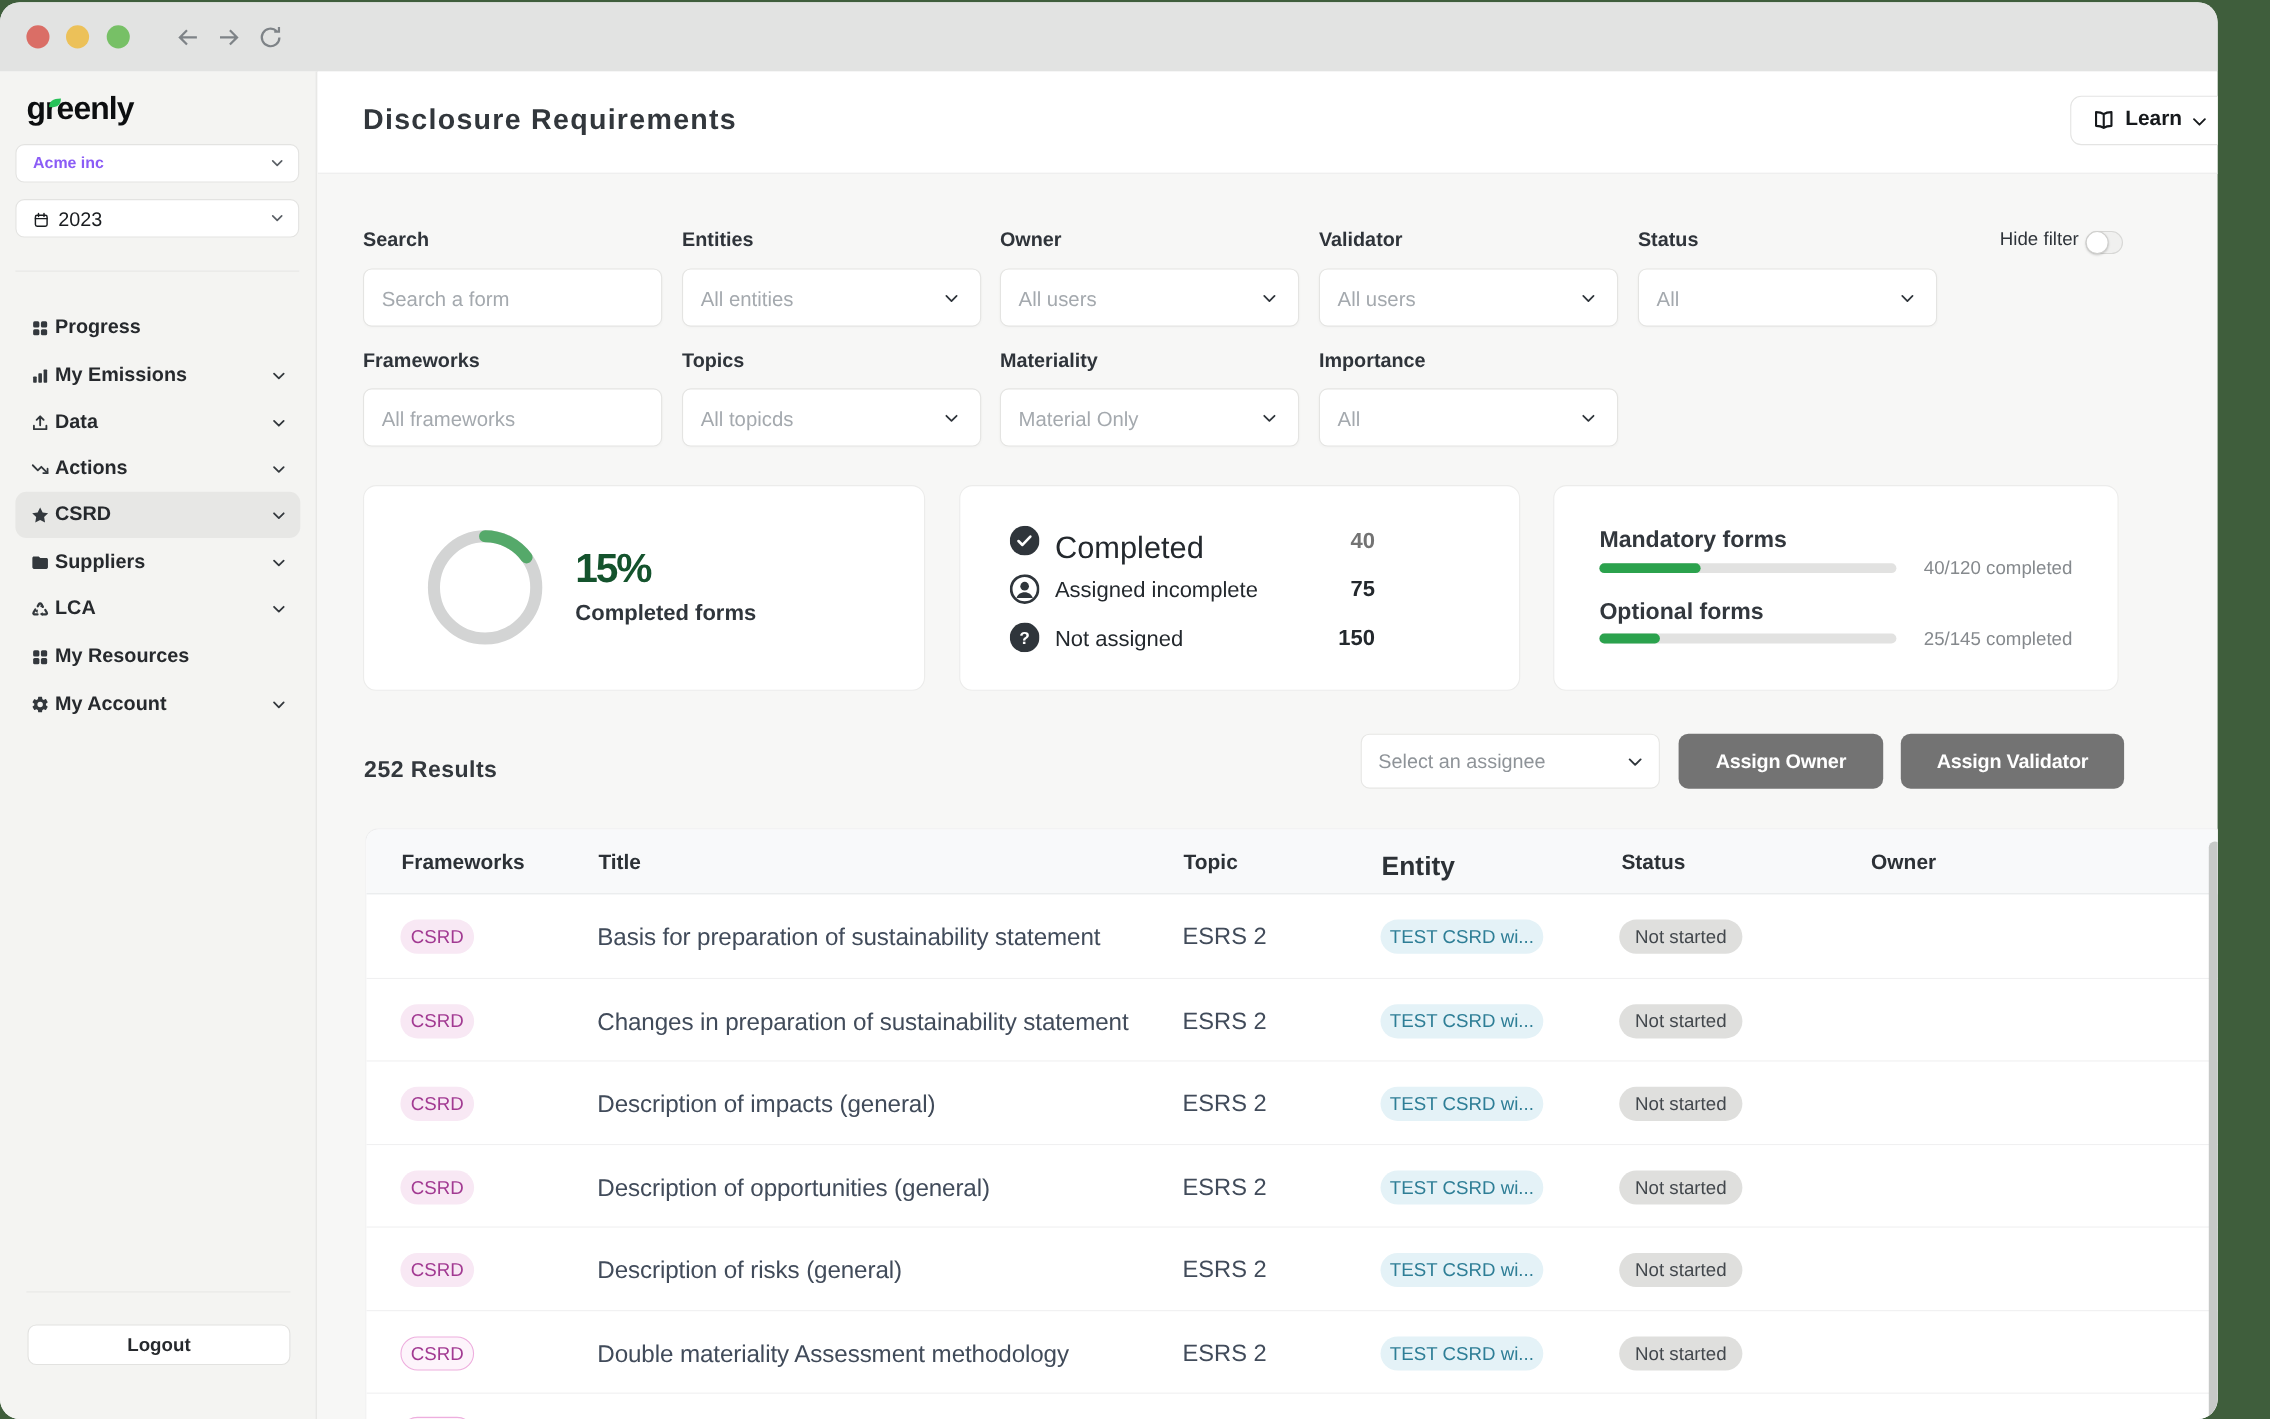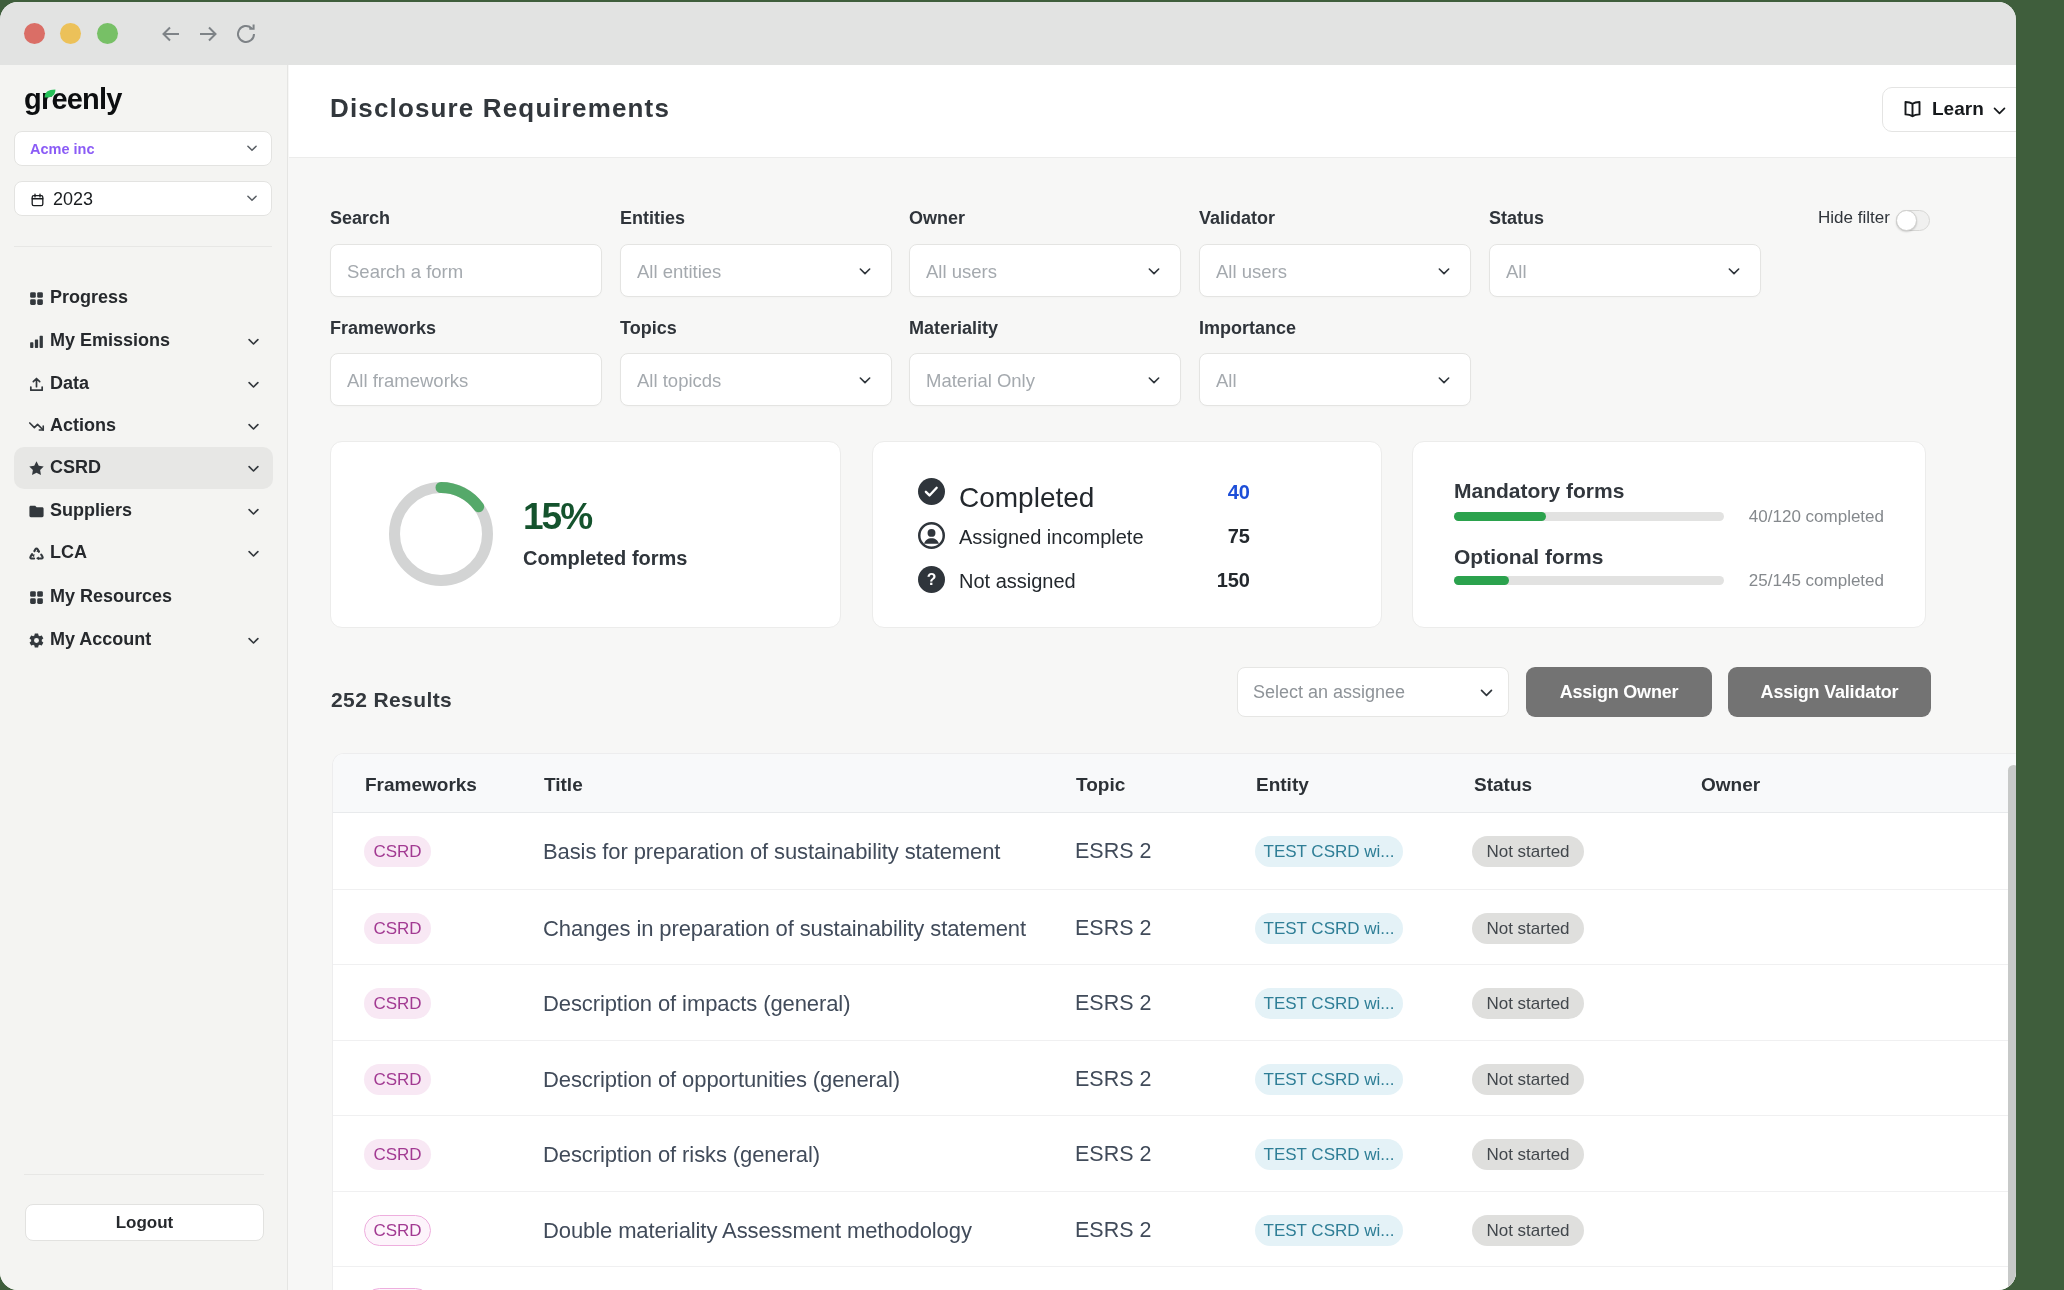--- a/index.html
+++ b/index.html
@@ -263,21 +263,21 @@
       <circle cx="55" cy="55" r="46.5" fill="none" stroke="#55a96a" stroke-width="11" stroke-linecap="round" stroke-dasharray="43.8 248.4" transform="rotate(-90 55 55)"></circle>
     </svg>
     <div class="abs" style="left:523px;top:494px;font-size:37px;font-weight:700;color:#14532d;letter-spacing:-2px;">15%</div>
     <div class="abs" style="left:523px;top:545px;font-size:20px;font-weight:700;color:#2f353b;">Completed forms</div>
 
     <svg class="abs" style="left:918px;top:476px;" width="27" height="27" viewBox="0 0 24 24">
         <circle cx="12" cy="12" r="12" fill="#2f353b"></circle>
         <path d="M7 12.3l3.2 3.2 6.4-6.8" fill="none" stroke="#fff" stroke-width="2.1" stroke-linecap="round" stroke-linejoin="round"></path>
       </svg>
     <div class="abs" style="left:959px;top:480px;font-size:28px;color:#23282d;">Completed</div>
-    <div class="abs" style="left:1150px;top:479px;width:100px;text-align:right;font-size:20px;font-weight:700;color:#1d4ed8;">40</div>
+    <div class="abs" style="left:1150px;top:479px;width:100px;text-align:right;font-size:20px;font-weight:700;color:#737373;">40</div>
 
     <svg class="abs" style="left:918px;top:520px;" width="27" height="27" viewBox="0 0 24 24">
         <defs>
           <clipPath id="pc">
             <circle cx="12" cy="12" r="12"></circle>
           </clipPath>
         </defs>
         <circle cx="12" cy="12" r="10.9" fill="none" stroke="#2f353b" stroke-width="2.2"></circle>
         <circle cx="12" cy="9.7" r="3.5" fill="#2f353b"></circle>
         <path d="M12 14.5c-3.2 0-5.8 1.8-6.6 4.8h13.2c-.8-3-3.4-4.8-6.6-4.8z" fill="#2f353b" clip-path="url(#pc)"></path>
@@ -312,21 +312,21 @@
     <div class="gbtn" style="left:1526px;width:186px;">Assign Owner</div>
     <div class="gbtn" style="left:1728px;width:203px;">Assign Validator</div>
   </div>
 
   <div id="table">
     <div class="abs" style="left:332px;top:751px;width:1693px;height:537px;background:#fff;border:1px solid #ededee;border-bottom:none;border-radius:12px 12px 0 0;overflow:hidden;">
       <div class="abs" style="left:0;top:0;width:100%;height:59px;background:#f8f9fa;border-bottom:1px solid #e8eaec;"></div>
       <div class="abs" style="left:32px;top:20px;font-size:19px;font-weight:700;color:#2c3136;">Frameworks</div>
       <div class="abs" style="left:211px;top:20px;font-size:19px;font-weight:700;color:#2c3136;">Title</div>
       <div class="abs" style="left:743px;top:20px;font-size:19px;font-weight:700;color:#2c3136;">Topic</div>
-      <div class="abs" style="left:923px;top:20px;font-size:19px;font-weight:700;color:#2c3136;">Entity</div>
+      <div class="abs" style="left:923px;top:20px;font-size:24px;font-weight:700;color:#2c3136;">Entity</div>
       <div class="abs" style="left:1141px;top:20px;font-size:19px;font-weight:700;color:#2c3136;">Status</div>
       <div class="abs" style="left:1368px;top:20px;font-size:19px;font-weight:700;color:#2c3136;">Owner</div>
 
       <div class="trow" style="top:59px;">
         <div class="pcsrd">CSRD</div>
         <div class="ttl">Basis for preparation of sustainability statement</div>
         <div class="tpc">ESRS 2</div>
         <div class="pent">TEST CSRD wi...</div>
         <div class="pst">Not started</div>
       </div>

